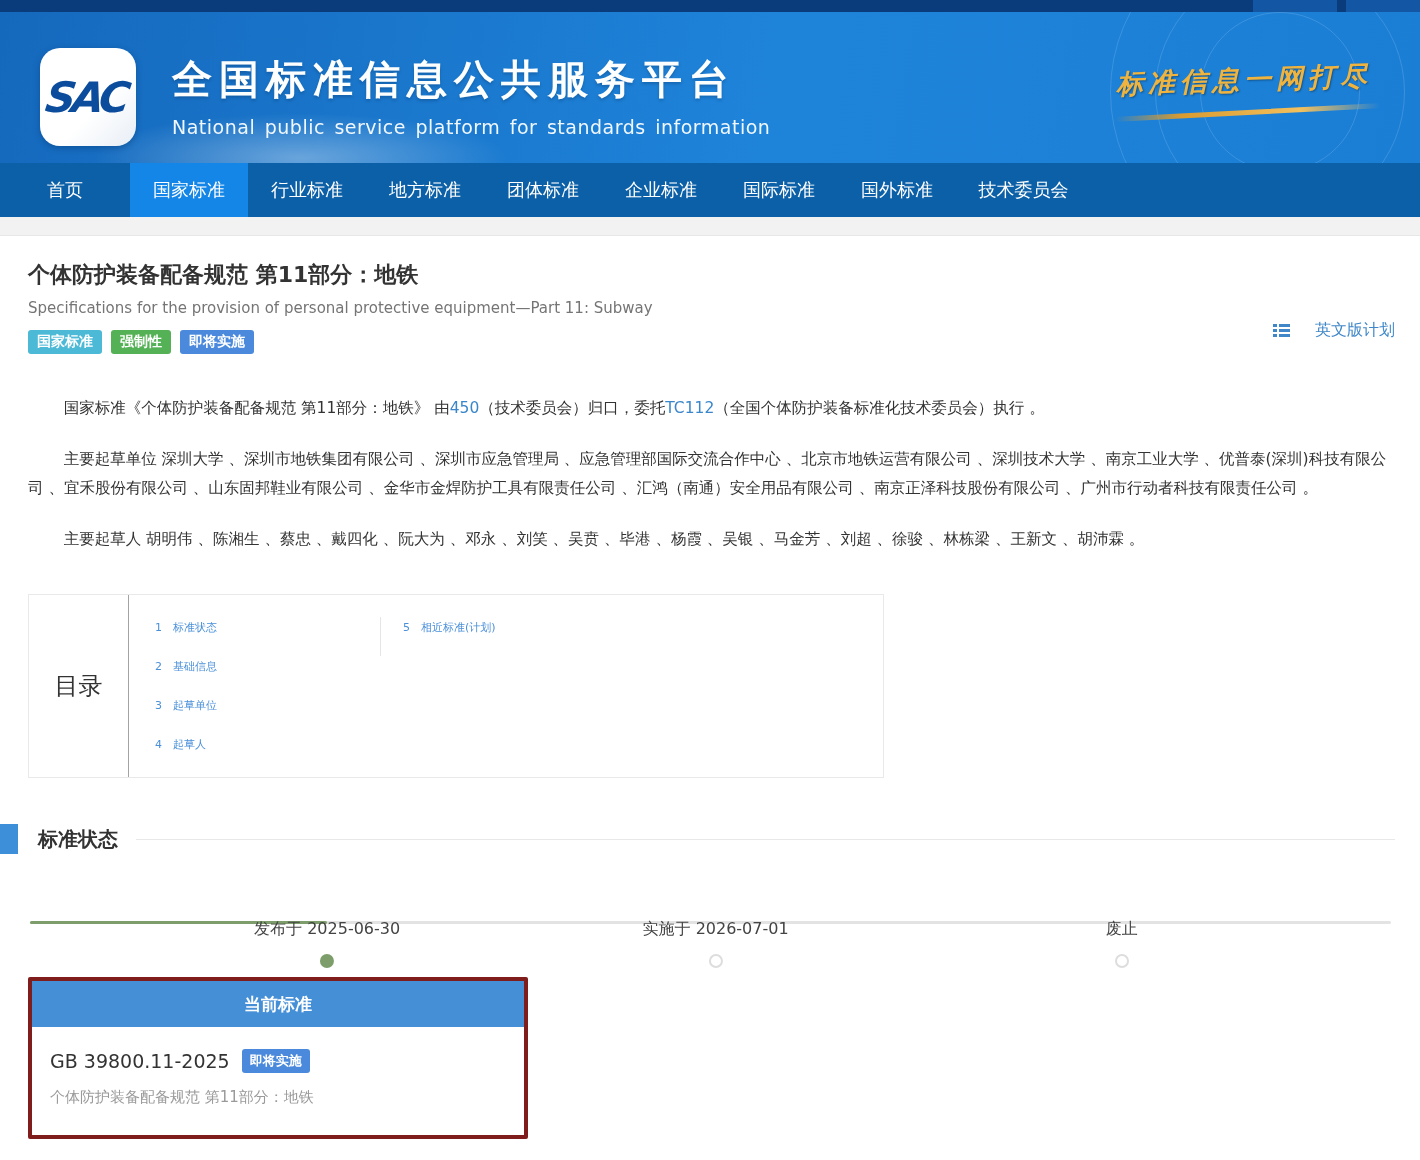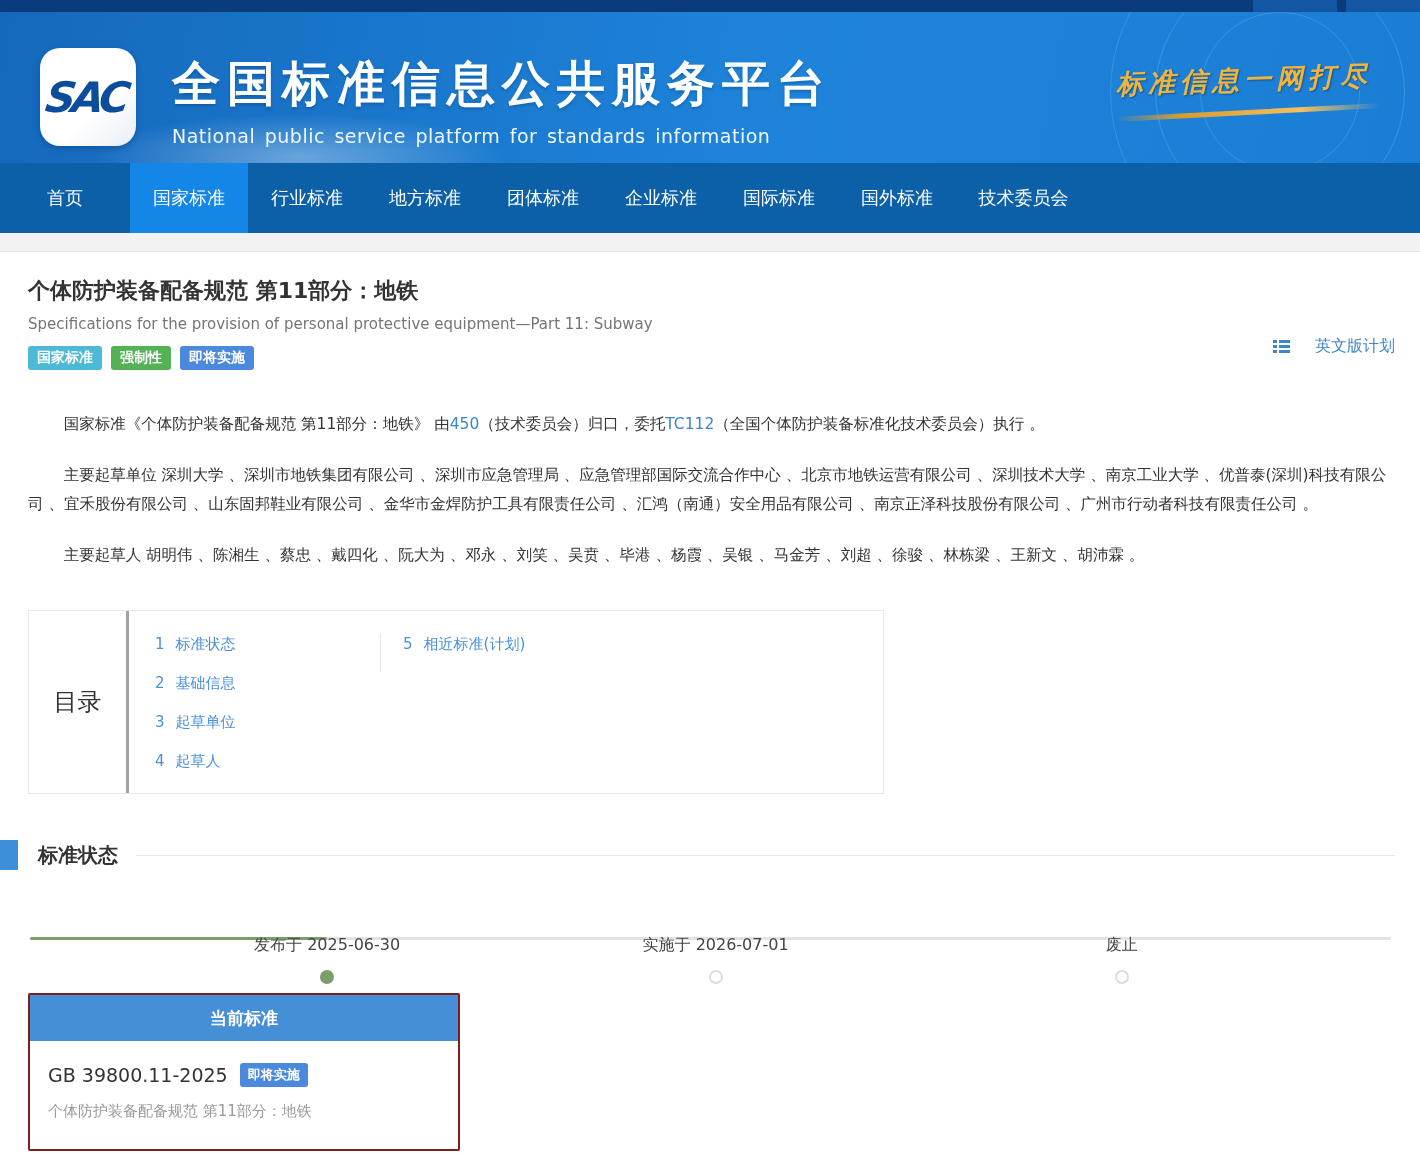--- a/index.html
+++ b/index.html
@@ -31,37 +31,37 @@
     position:absolute; left:40px; top:36px; width:96px; height:98px;
     background:linear-gradient(135deg,#ffffff 60%,#e8eef6 100%);
     border-radius:20px; display:flex; align-items:center; justify-content:center;
     box-shadow:0 2px 6px rgba(0,40,90,.35);
   }
   .logo span {
     font-size:42px; font-weight:bold; font-style:italic; color:#0c4c9c;
     letter-spacing:-4px; transform:skewX(-8deg); padding-right:4px;
   }
   .brand { position:absolute; left:172px; top:40px; color:#fff; }
-  .brand h1 { font-size:48px; font-weight:bold; letter-spacing:7px; color:#fdfefe;
+  .brand h1 { font-size:40px; font-weight:bold; letter-spacing:7px; color:#fdfefe;
     text-shadow:0 2px 3px rgba(0,30,70,.25); }
   .brand .en { margin-top:9px; font-size:19px; color:#f0f7fe; letter-spacing:.5px; word-spacing:3px; }
 
   .slogan {
     position:absolute; right:48px; top:50px; color:#efb43f; font-size:27px;
     font-style:italic; font-weight:bold; letter-spacing:5px; transform:rotate(-2deg);
     text-shadow:1px 1px 2px rgba(0,0,0,.35);
   }
   .swoosh {
     position:absolute; right:40px; top:98px; width:265px; height:5px; border-radius:3px;
     transform:rotate(-3deg);
     background:linear-gradient(90deg, rgba(217,155,47,0), #d99b2f 25%, #f2c05e 70%, rgba(242,192,94,0));
   }
 
   
-  .nav { height:70px; background:#0c60a8; display:flex; }
+  .nav { height:54px; background:#0c60a8; display:flex; }
   .nav-item {
     min-width:118px; padding:0 6px; display:flex; align-items:center; justify-content:center;
     color:#fff; font-size:18px; cursor:pointer; white-space:nowrap;
   }
   .nav-item:first-child { min-width:130px; }
   .nav-item.active { background:#1486e8; }
   .nav-item:last-child { min-width:135px; }
 
   .band { height:19px; background:#f2f2f3; border-bottom:1px solid #e7e7e7; }
 
@@ -77,45 +77,45 @@
     color:#3f87c8; font-size:16px; cursor:pointer;
   }
 
   .intro { margin-top:40px; }
   .intro p { text-indent:2.3em; font-size:15.5px; color:#333; line-height:29px; margin-bottom:22px; }
   .intro a { color:#3a86ca; text-decoration:none; cursor:pointer; }
 
   
   .toc { margin-top:40px; width:856px; border:1px solid #e9e9e9; display:flex; }
   .toc-label { width:100px; display:flex; align-items:center; justify-content:center;
-    font-size:24px; color:#333; font-weight:500; border-right:3px solid #a3a3a3; }
+    font-size:24px; color:#333; font-weight:500; border-right:1px solid #a3a3a3; }
   .toc-links { padding:22px 0 4px 26px; display:flex; align-items:flex-start; }
   .toc-col { list-style:none; width:225px; }
-  .toc-col li { margin-bottom:17px; font-size:15px; color:#4a90d9; cursor:pointer; line-height:22px; }
+  .toc-col li { margin-bottom:17px; font-size:11px; color:#4a90d9; cursor:pointer; line-height:22px; }
   .toc-col .num { margin-right:11px; }
   .toc-col.c2 { width:auto; border-left:1px solid #e5e5e5; padding-left:22px; }
 
   
   .section-head { margin:48px 0 0 -28px; padding-left:38px; position:relative;
     display:flex; align-items:center; }
   .accent { position:absolute; left:0; top:-2px; width:18px; height:30px; background:#3d8fd9; }
   .section-title { font-size:20px; font-weight:bold; color:#333; white-space:nowrap; }
   .head-line { flex:1; height:1px; background:#e8e8e8; margin-left:18px; }
 
   .timeline { position:relative; height:72px; margin:26px 2px 0 2px; }
   .track { position:absolute; left:0; right:2px; top:42px; height:3px; background:#e3e3e3; border-radius:2px; }
   .track-done { position:absolute; left:0; top:42px; height:3px; background:#7d9e6b; border-radius:2px; z-index:1; }
   .milestone { position:absolute; top:0; transform:translateX(-50%); text-align:center; z-index:2;margin-top:40px; }
   .milestone .mlabel { font-size:16px; color:#444; white-space:nowrap; }
   .milestone .dot { width:14px; height:14px; border-radius:50%; margin:14px auto 0; }
   .milestone.done .dot { background:#7d9e6b; }
   .milestone.pending .dot { background:#fff; border:2px solid #ddd; }
 
   
-  .card { margin-top:26px; width:432px; border:2px solid #7f1d1d; border-radius:2px; background:#fff; }
+  .card { margin-top:26px; width:500px; border:4px solid #7f1d1d; border-radius:2px; background:#fff; }
   .card-head { height:46px; background:#458fd7; color:#fff; font-size:17px; font-weight:bold;
     display:flex; align-items:center; justify-content:center; }
   .card-body { padding:22px 18px 28px; }
   .code-row { display:flex; align-items:center; }
   .code { font-size:19px; color:#333; }
   .badge { margin-left:12px; background:#4a89dc; color:#fff; font-size:13px; font-weight:bold;
     padding:3px 8px; border-radius:3px; }
   .desc { margin-top:15px; font-size:15px; color:#9a9a9a; }
 
   .plan-icon { display:inline-block; }

